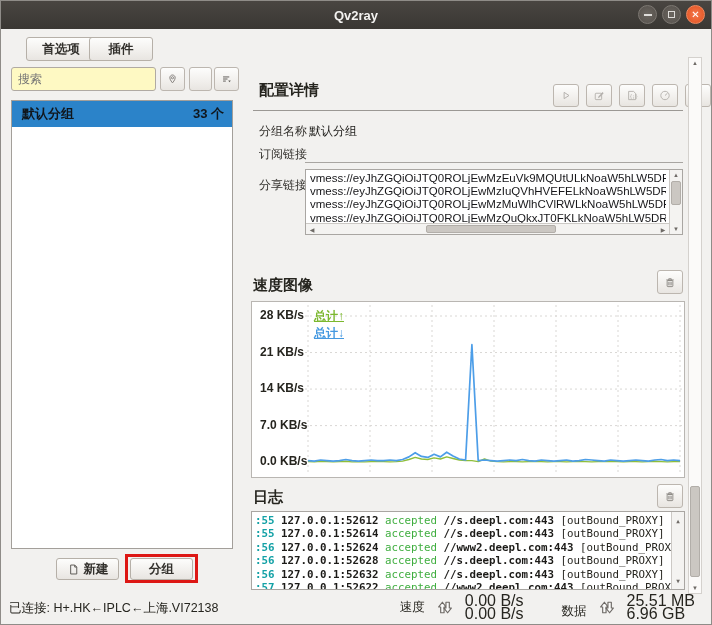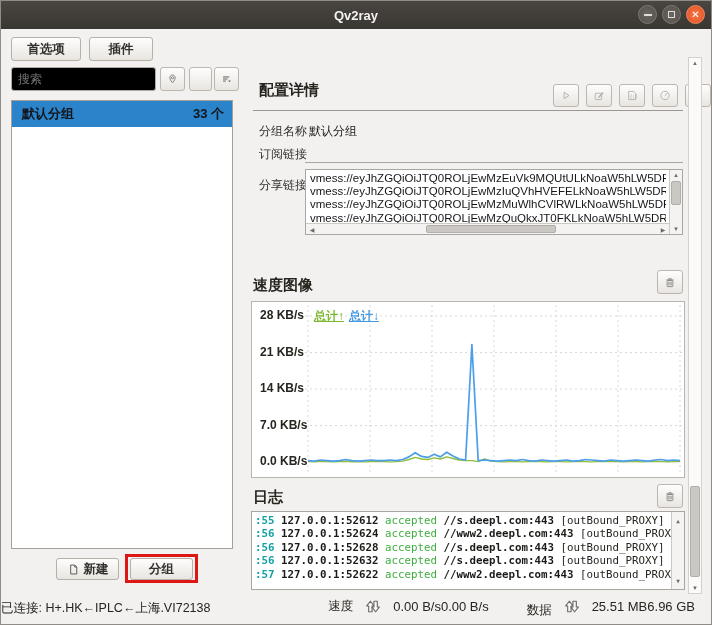--- a/index.html
+++ b/index.html
@@ -9,49 +9,49 @@
   #titlebar .title{color:#f3f2f0;font-size:13px;font-weight:bold;}
   .winbtns{position:absolute;right:6px;top:4px;display:flex;gap:5px;}
   .wbtn{width:19px;height:19px;border-radius:50%;background:radial-gradient(#6b6660,#55504b);border:1px solid #7d7872;box-sizing:border-box;display:flex;align-items:center;justify-content:center;color:#dedcd9;font-size:10px;line-height:1;}
   .wbtn.close{background:radial-gradient(#f5764c,#e1521f);border-color:#f08a62;color:#fff;}
   .wbtn .minbar{width:8px;height:2px;background:#dedcd9;}
   .wbtn .maxsq{width:7px;height:7px;border:1.5px solid #dedcd9;box-sizing:border-box;}
   
   .gbtn{position:absolute;background:linear-gradient(#fdfdfc,#f1efec 60%,#e8e5e1);border:1px solid #b6b0a8;border-radius:3px;color:#33312d;font-size:12.5px;font-weight:bold;display:flex;align-items:center;justify-content:center;box-sizing:border-box;gap:4px;}
   .sqbtn{position:absolute;background:linear-gradient(#fdfdfc,#f1efec 60%,#e8e5e1);border:1px solid #bcb6af;border-radius:3px;display:flex;align-items:center;justify-content:center;box-sizing:border-box;}
   
-  #search{position:absolute;left:10px;top:66px;width:145px;height:24px;border:1px solid #b0aaa3;border-radius:3px;background:#000000;font-size:12px;color:#8a8781;padding:0 6px;box-sizing:border-box;font-family:inherit;}
+  #search{position:absolute;left:10px;top:66px;width:145px;height:24px;border:1px solid #b0aaa3;border-radius:3px;background:#fef9c3;font-size:12px;color:#8a8781;padding:0 6px;box-sizing:border-box;font-family:inherit;}
   
   #grouplist{position:absolute;left:10px;top:99px;width:222px;height:449px;background:#fff;border:1px solid #a39f9a;box-sizing:border-box;}
   .group-row{height:26px;display:flex;align-items:center;justify-content:space-between;padding:0 8px 0 10px;font-size:13px;font-weight:bold;color:#10161c;}
   .group-row.selected{background:#2b83c9;}
   
   #annotation-box{position:absolute;left:124px;top:553px;width:73px;height:29px;border:3px solid #dd1714;box-sizing:border-box;}
   
-  #conn-status{position:absolute;left:0;top:599px;font-size:12.5px;color:#26251f;}
+  #conn-status{position:absolute;left:8px;top:599px;font-size:12.5px;color:#26251f;}
   #stat-right{position:absolute;right:16px;top:593px;display:flex;align-items:center;gap:10px;}
   .stat-label{font-size:12.5px;color:#26251f;}
-  .stat-vals{display:flex;flex-direction:row;font-size:13px;color:#26251f;line-height:13px;}
+  .stat-vals{display:flex;flex-direction:column;font-size:16px;color:#26251f;line-height:13px;}
   .updown-icon{width:20px;height:17px;}
   
   .rp-heading{position:absolute;font-size:15px;font-weight:bold;color:#26251f;text-align:center;}
   .hline{position:absolute;height:1px;background:#9b9894;}
   .fieldlabel{position:absolute;font-size:12px;color:#33312d;}
   .fieldvalue{position:absolute;font-size:12px;color:#1c1b18;white-space:nowrap;}
   #sub-underline{position:absolute;left:304px;top:161px;width:378px;height:1px;background:#a8a5a1;}
   #sharebox{position:absolute;left:304px;top:168px;width:378px;height:66px;background:#fff;border:1px solid #a9a6a2;box-sizing:border-box;overflow:hidden;}
   #sharelines{position:absolute;left:4px;top:2px;right:16px;bottom:11px;overflow:hidden;font-size:11.5px;line-height:13.2px;color:#17171a;white-space:nowrap;}
   .vsb{position:absolute;right:0;top:0;bottom:0;width:13px;background:#f4f3f1;border-left:1px solid #ccc9c5;box-sizing:border-box;}
   .hsb{position:absolute;left:0;right:13px;bottom:0;height:11px;background:#f4f3f1;border-top:1px solid #ccc9c5;box-sizing:border-box;}
   .sb-arrow{position:absolute;font-size:6px;color:#6e6a66;width:100%;text-align:center;}
   .sb-thumb{position:absolute;background:#cbc7c2;border:1px solid #b2aea9;border-radius:2px;box-sizing:border-box;}
   
   #speed-chart{position:absolute;left:250px;top:300px;width:434px;height:177px;background:#fff;border:1px solid #b9b6b2;box-sizing:border-box;}
   .ytick{position:absolute;left:8px;font-size:12px;font-weight:bold;color:#26251f;}
-  #legend{position:absolute;left:62px;top:6px;display:flex;flex-direction:row;gap:5px;font-size:12px;font-weight:bold;}
+  #legend{position:absolute;left:62px;top:6px;display:flex;flex-direction:column;font-size:12px;font-weight:bold;}
   #legend a{text-decoration:underline;cursor:pointer;}
   
   #logbox{position:absolute;left:250px;top:510px;width:434px;height:79px;background:#fff;border:1px solid #a9a6a2;box-sizing:border-box;overflow:hidden;padding:2px 16px 0 3px;font-family:"DejaVu Sans Mono","Liberation Mono",monospace;font-size:10.8px;line-height:13.4px;white-space:nowrap;}
   .lg-t{color:#13a1a6;font-weight:bold;}
   .lg-s{color:#1c1b18;font-weight:bold;}
   .lg-v{color:#3fae3f;}
   .lg-d{color:#1c1b18;font-weight:bold;}
   .lg-g{color:#26251f;}
   
   #main-vsb{position:absolute;left:687px;top:56px;width:14px;height:537px;background:#fbfaf9;border:1px solid #d4d1cd;box-sizing:border-box;}
@@ -70,21 +70,21 @@
         </div>
       <div class="wbtn">
           <span class="maxsq"></span>
         </div>
       <div class="wbtn close">
           <span>✕</span>
         </div>
     </div>
   </div>
 
-  <button class="gbtn" style="left:10px;top:36px;width:70px;height:24px;">首选项</button>
+  <button class="gbtn" style="left:25px;top:36px;width:70px;height:24px;">首选项</button>
   <button class="gbtn" style="left:88px;top:36px;width:64px;height:24px;">插件</button>
 
   <input id="search" placeholder="搜索" style="">
   <button class="sqbtn" style="left:159px;top:66px;width:25px;height:24px;">
     <svg width="16" height="16" viewBox="0 0 16 16">
       <path d="M8 2.2 C5.8 2.2 4.1 4 4.1 6.2 C4.1 9.2 8 13.6 8 13.6 C8 13.6 11.9 9.2 11.9 6.2 C11.9 4 10.2 2.2 8 2.2 Z" fill="none" stroke="#6e6a66" stroke-width="1.2"></path>
       <circle cx="8" cy="6.2" r="1.6" fill="none" stroke="#6e6a66" stroke-width="1.1"></circle>
     </svg>
   </button>
   <button class="sqbtn" style="left:188px;top:66px;width:23px;height:24px;"></button>
@@ -253,20 +253,21 @@
     </svg>
   </button>
 
   <div id="logbox">
     <div class="vsb" style="right:0;">
       <div class="sb-arrow" style="top:2px;">▲</div>
       <div class="sb-arrow" style="bottom:2px;">▼</div>
     </div>
     <div id="loglines">
         <div><span class="lg-t">:55 </span><span class="lg-s">127.0.0.1:52612 </span><span class="lg-v">accepted </span><span class="lg-d">//s.deepl.com:443 </span><span class="lg-g">[outBound_PROXY]</span></div>
+        <div><span class="lg-t">:55 </span><span class="lg-s">127.0.0.1:52614 </span><span class="lg-v">accepted </span><span class="lg-d">//s.deepl.com:443 </span><span class="lg-g">[outBound_PROXY]</span></div>
         <div><span class="lg-t">:56 </span><span class="lg-s">127.0.0.1:52624 </span><span class="lg-v">accepted </span><span class="lg-d">//www2.deepl.com:443 </span><span class="lg-g">[outBound_PROXY]</span></div>
         <div><span class="lg-t">:56 </span><span class="lg-s">127.0.0.1:52628 </span><span class="lg-v">accepted </span><span class="lg-d">//s.deepl.com:443 </span><span class="lg-g">[outBound_PROXY]</span></div>
         <div><span class="lg-t">:56 </span><span class="lg-s">127.0.0.1:52632 </span><span class="lg-v">accepted </span><span class="lg-d">//s.deepl.com:443 </span><span class="lg-g">[outBound_PROXY]</span></div>
         <div><span class="lg-t">:57 </span><span class="lg-s">127.0.0.1:52622 </span><span class="lg-v">accepted </span><span class="lg-d">//www2.deepl.com:443 </span><span class="lg-g">[outBound_PROXY]</span></div>
       </div>
   </div>
 
   <div id="main-vsb">
     <div class="sb-arrow" style="top:2px;">▲</div>
     <div class="sb-arrow" style="bottom:2px;">▼</div>

